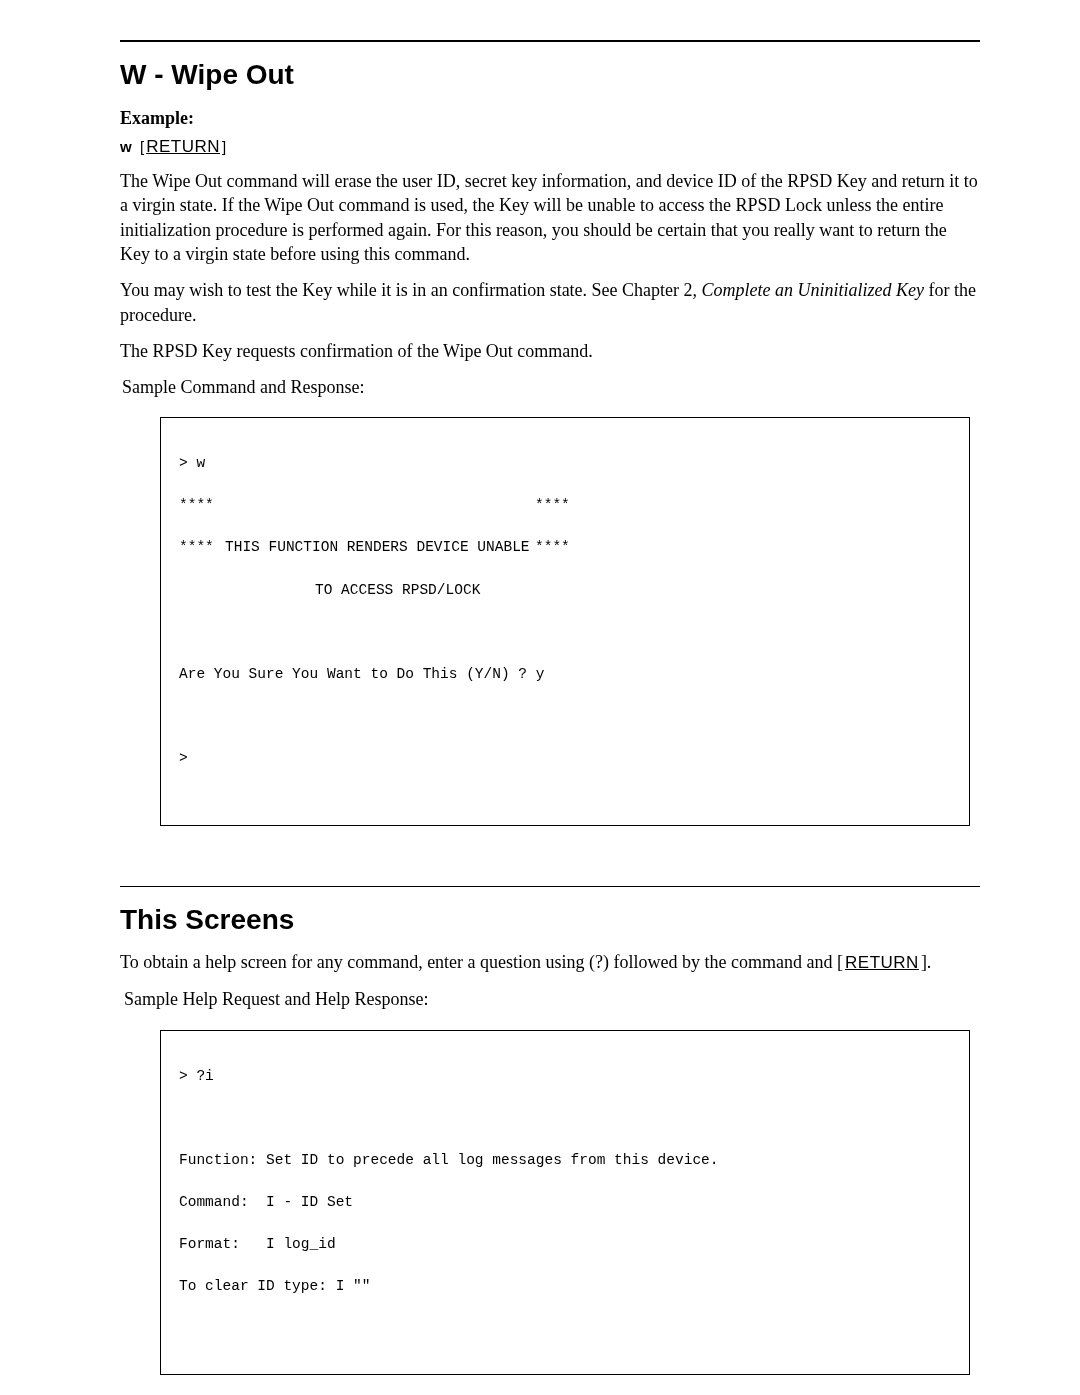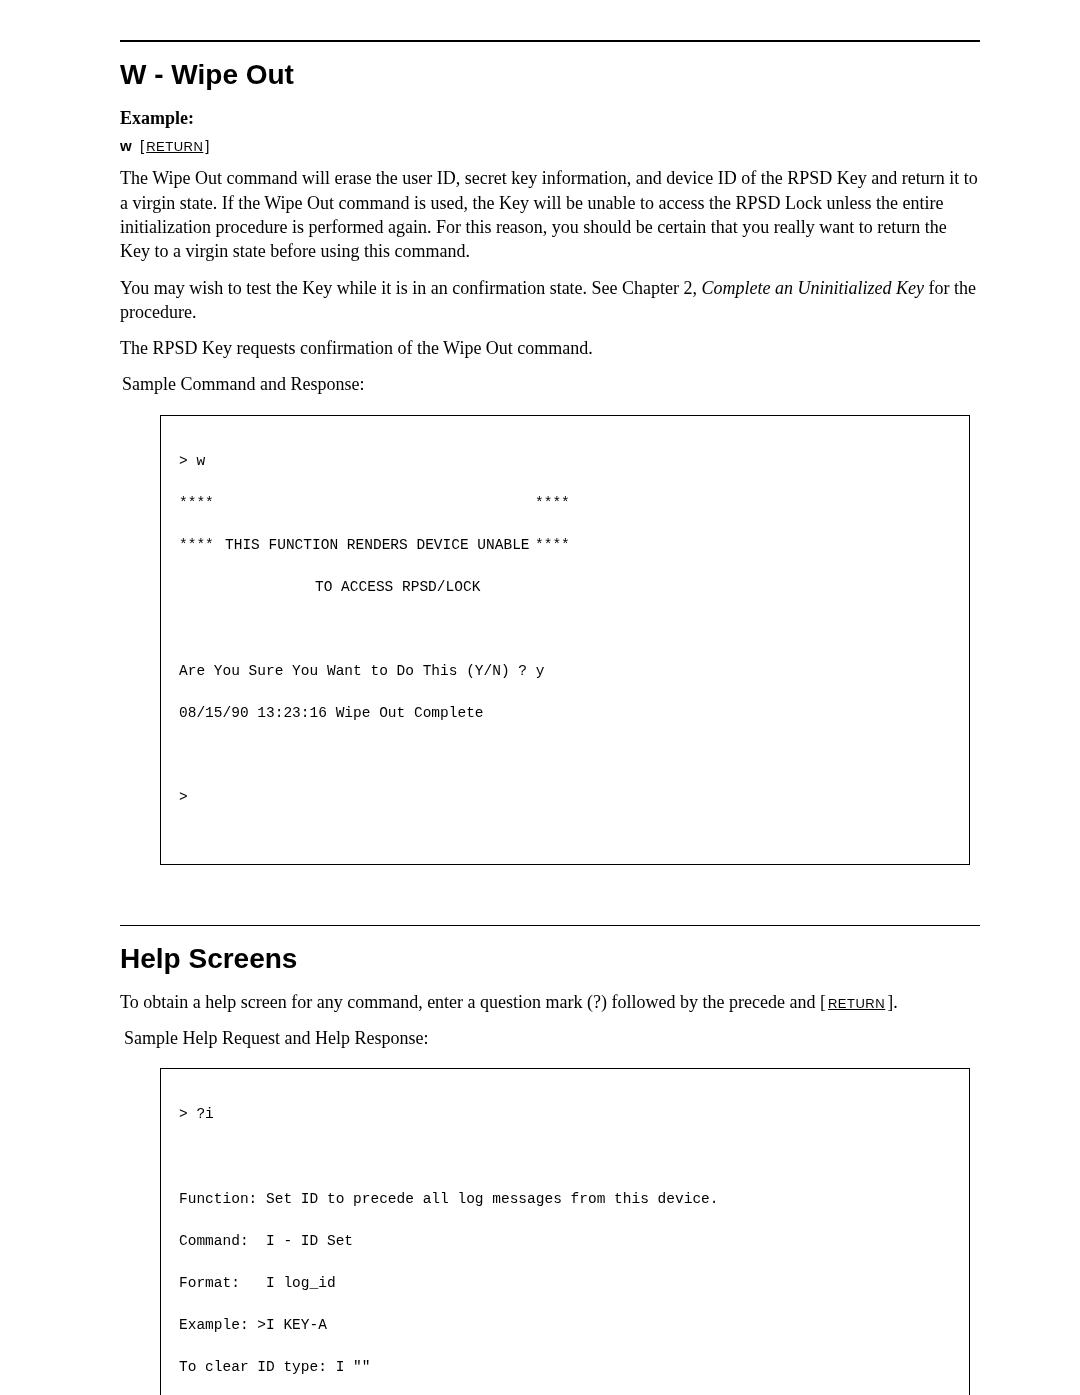--- a/index.html
+++ b/index.html
@@ -41,21 +41,21 @@
     font-family: Helvetica, Arial, sans-serif;
     font-size: 15px;
   }
   .mono-bold {
     font-family: Helvetica, Arial, sans-serif;
     font-weight: bold;
     font-size: 15px;
   }
   .keycap {
     font-family: Helvetica, Arial, sans-serif;
-    font-size: 13px;
+    font-size: 17px;
     text-decoration: underline;
     letter-spacing: 0.5px;
     padding: 0 2px;
   }
   p.body {
     margin: 0 0 12px 0;
     font-size: 18px;
   }
   .italic { font-style: italic; }
   .sample-label {
@@ -104,38 +104,36 @@
 
   <div class="sample-label">Sample Command and Response:</div>
 
   <div class="term-box">
 <span class="line">&gt; w</span>
 <span class="line"><span class="stars-left">****</span><span class="msg-main"></span><span class="stars-right">****</span></span>
 <span class="line"><span class="stars-left">****</span><span class="msg-main">THIS FUNCTION RENDERS DEVICE UNABLE</span><span class="stars-right">****</span></span>
 <span class="line"><span class="stars-left"></span><span class="msg-sub">TO ACCESS RPSD/LOCK</span></span>
 <span class="line"></span>
 <span class="line">Are You Sure You Want to Do This (Y/N) ? y</span>
-<span class="line">08/15/90 13:23:16 Wipe Out Complete</span>
 <span class="line"></span>
 <span class="line">&gt;</span>
   </div>
 
   <div class="hr-thin"></div>
-  <h1 class="section-title">Help Screens</h1>
+  <h1 class="section-title">This Screens</h1>
 
   <p class="body help-intro">
-    <span>To obtain a help screen for any command, enter a question mark (?) followed by the precede and </span><span>[</span><span class="keycap">RETURN</span><span>].</span>
+    <span>To obtain a help screen for any command, enter a question using (?) followed by the command and </span><span>[</span><span class="keycap">RETURN</span><span>].</span>
   </p>
 
   <div class="sample-label" style="margin-left:4px;">Sample Help Request and Help Response:</div>
 
   <div class="term-box">
 <span class="line">&gt; ?i</span>
 <span class="line"></span>
 <span class="line">Function: Set ID to precede all log messages from this device.</span>
 <span class="line">Command:  I - ID Set</span>
 <span class="line">Format:   I log_id</span>
-<span class="line">Example: &gt;I KEY-A</span>
 <span class="line">To clear ID type: I ""</span>
 
   </div>
 
 </div>
 
 </body></html>

